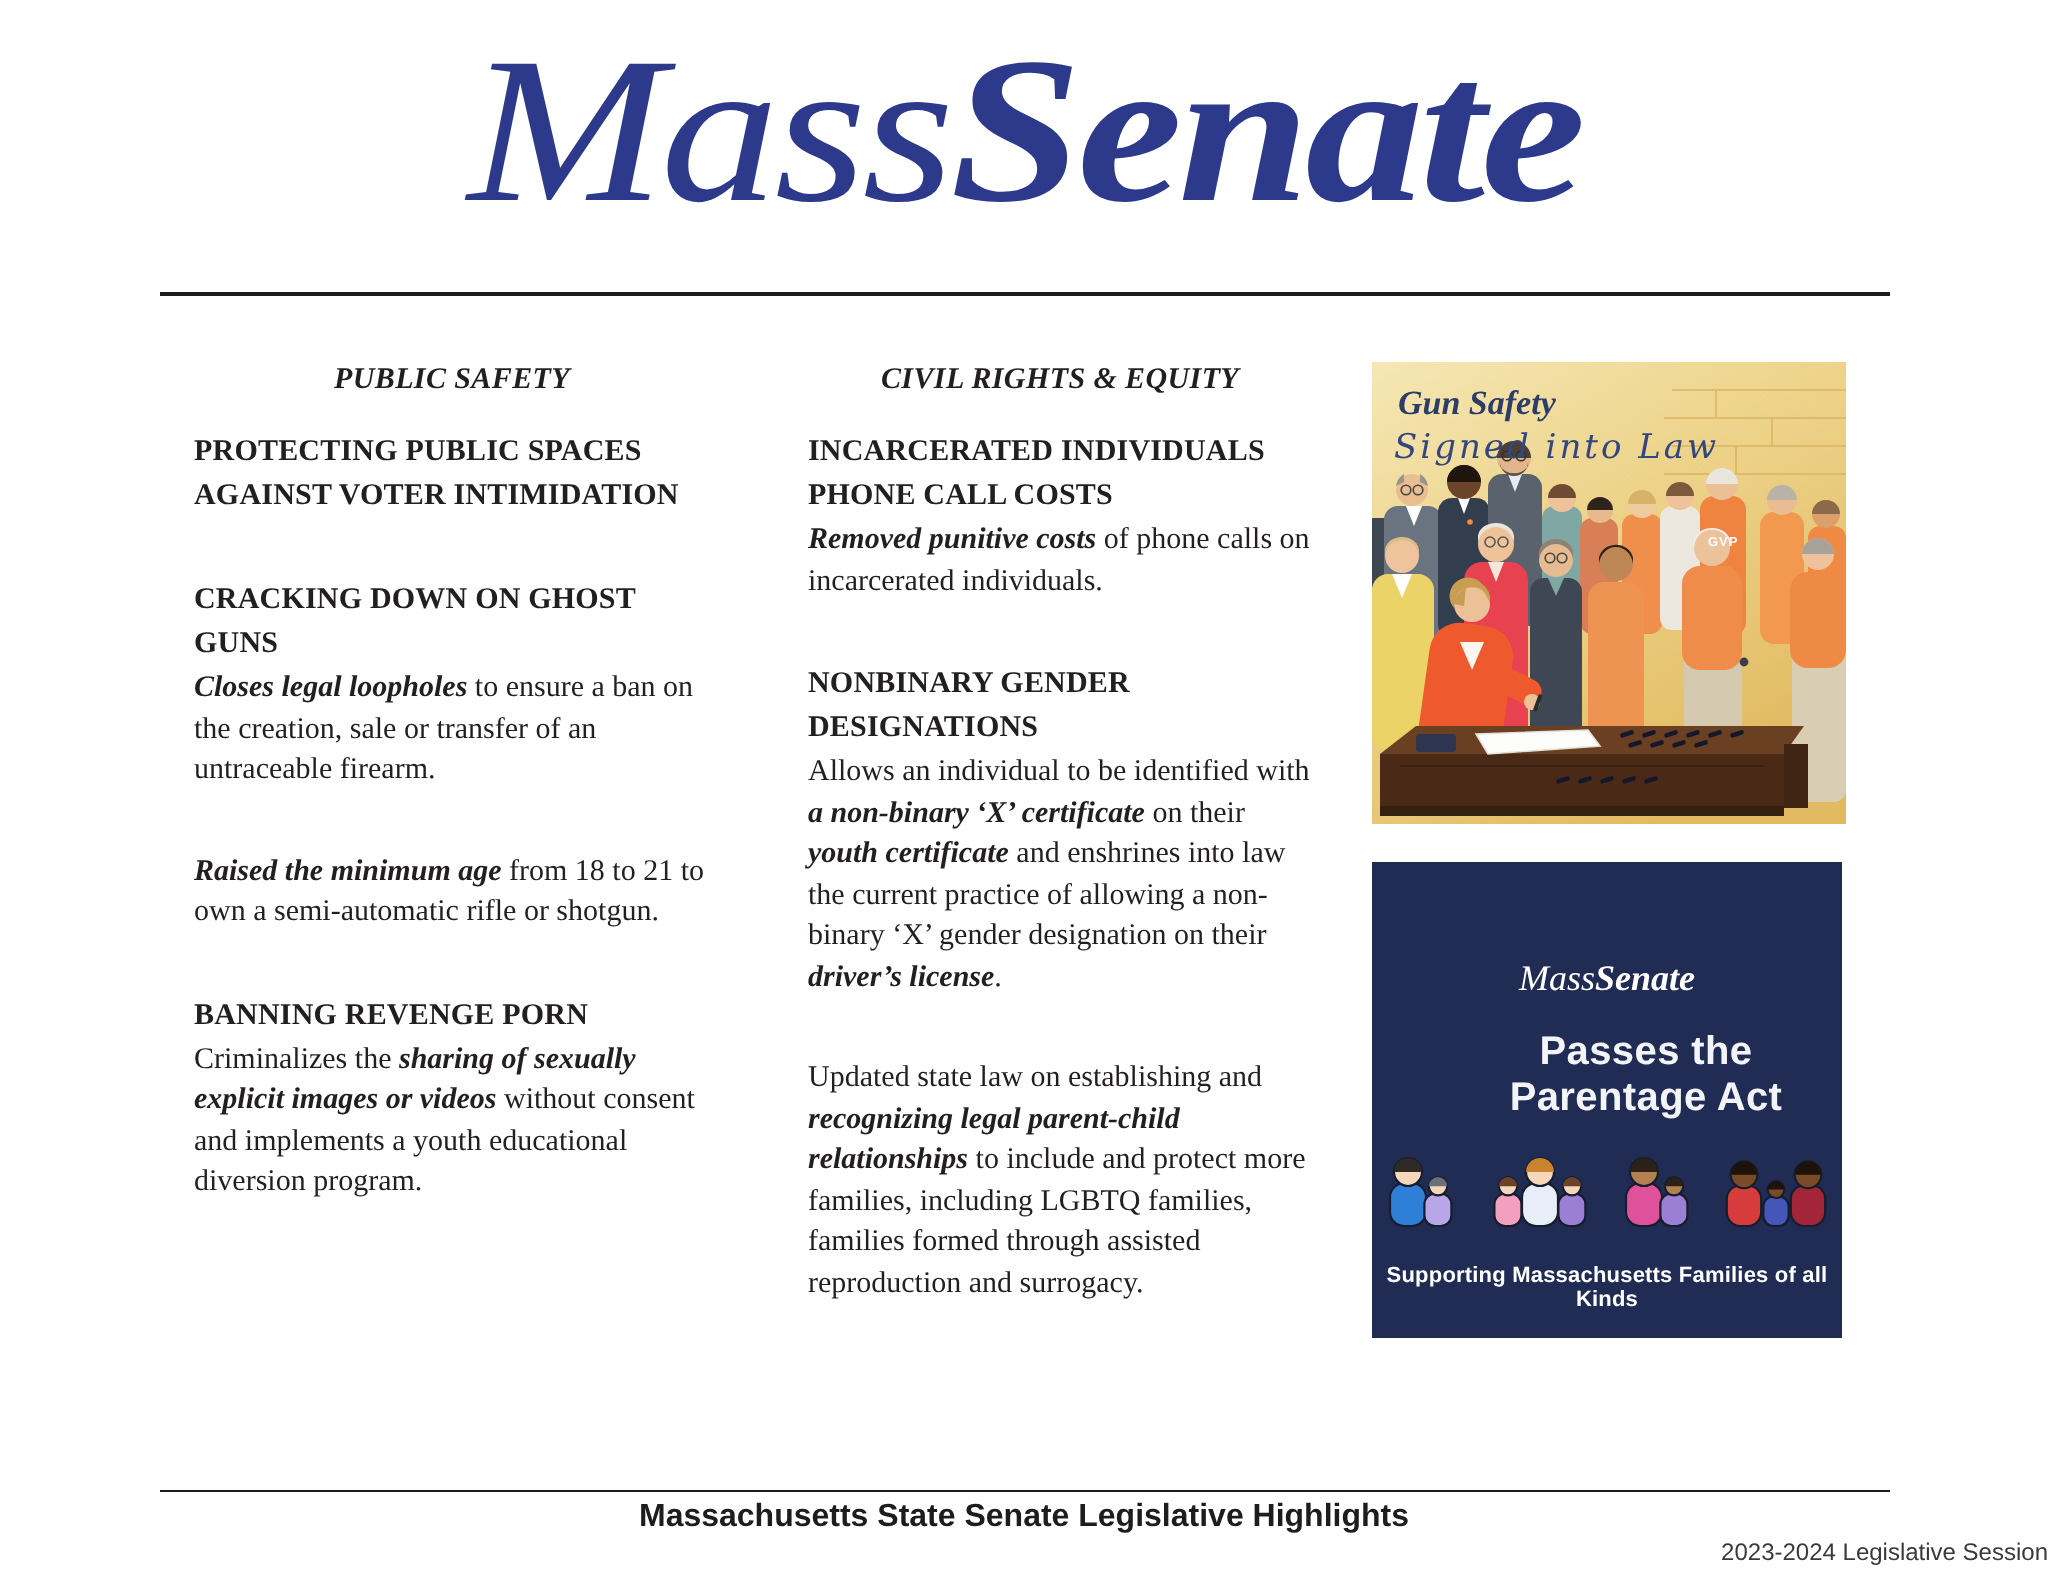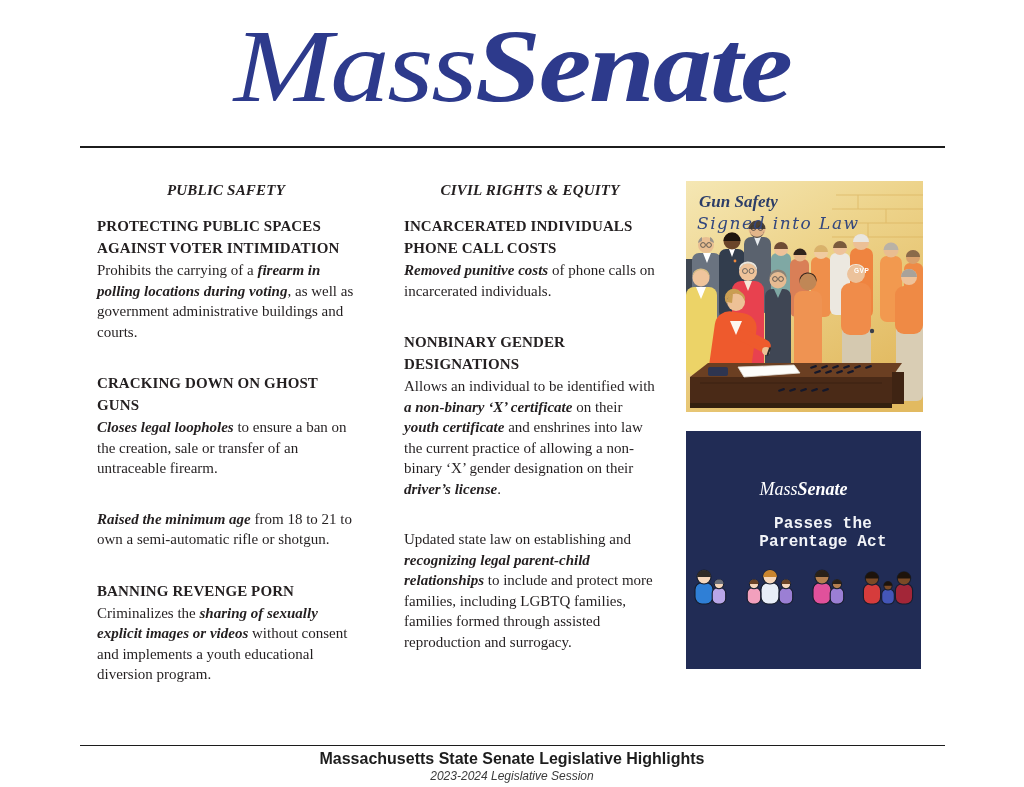--- a/index.html
+++ b/index.html
@@ -30,49 +30,48 @@
   .photo{position:absolute;left:686px;top:181px;width:237px;height:196px;margin:0;}
   .photo svg{display:block;}
   .cap1{font-family:"Liberation Serif",serif;font-weight:bold;font-style:italic;font-size:17px;fill:var(--caption,#2c3d68);}
   .cap2{font-family:"DejaVu Serif","Liberation Serif",serif;font-style:italic;font-size:17px;fill:#33477e;letter-spacing:1.5px;}
   .gvp{font-family:"Liberation Sans",sans-serif;font-weight:bold;font-size:6.5px;fill:#ffffff;letter-spacing:.5px;}
 
   .card{position:absolute;left:686px;top:431px;width:235px;height:238px;background:var(--card,#212c55);
         text-align:center;box-sizing:border-box;padding-top:48px;}
   .brand{color:#ffffff;font-style:italic;font-size:18px;}
   .brand .b2{font-weight:bold;}
-  .card .headline{margin-top:15px;color:#f2f4f8;font-family:Liberation Mono, monospace;
-        font-weight:bold;font-size:16px;letter-spacing:.2px;margin-left:39px;}
+  .card .headline{margin-top:15px;color:#f2f4f8;font-family:Liberation Sans, sans-serif;
+        font-weight:bold;font-size:20px;letter-spacing:.2px;margin-left:39px;}
   .families{margin-top:15px;height:44px;display:flex;justify-content:center;align-items:flex-end;gap:11px;}
   .card .subline{margin-top:12px;color:#ffffff;font-family:"Liberation Sans","DejaVu Sans",sans-serif;
         font-weight:bold;font-size:11px;letter-spacing:.1px;}
 
   
   .footer{position:absolute;top:750px;left:0;width:100%;text-align:center;
           font-family:"Liberation Sans","DejaVu Sans",sans-serif;}
   .footer .f1{font-size:16px;font-weight:bold;color:#1d1d1d;}
-  .footer .f2{font-size:12px;font-style:italic;color:#3a3a3a;margin-top:1px;}
+  .footer .f2{font-size:12px;color:#3a3a3a;margin-top:1px;text-align:right;}
 </style>
 </head>
 <body>
 
 <div class="page" style="--navy: #2d3a8c; --card: #212c55; --caption: #2c3d68; --text: #231f20;">
 
   <header class="masthead">
     <h1 style="margin:0;font-weight:normal;">
       <span class="scale"><span class="t1">Mass</span><span class="t2">Senate</span></span>
     </h1>
   </header>
   <div class="rule top"></div>
 
   <section class="col" id="colA">
       <h2 class="category">PUBLIC SAFETY</h2>
       <div class="section">
         <h3 class="sec-heading">PROTECTING PUBLIC SPACES AGAINST VOTER INTIMIDATION</h3>
-        <p class="sec-body"><span>Prohibits the carrying of a </span><b class="em">firearm in polling locations during voting</b><span>, as well as government administrative buildings and courts.</span></p>
       </div>
       <div class="section">
         <h3 class="sec-heading">CRACKING DOWN ON GHOST GUNS</h3>
         <p class="sec-body"><b class="em">Closes legal loopholes</b><span> to ensure a ban on the creation, sale or transfer of an untraceable firearm.</span></p>
       </div>
       <div class="section">
         <p class="sec-body"><b class="em">Raised the minimum age</b><span> from 18 to 21 to own a semi-automatic rifle or shotgun.</span></p>
       </div>
       <div class="section">
         <h3 class="sec-heading">BANNING REVENGE PORN</h3>
@@ -291,20 +290,21 @@
             <circle cx="12" cy="16.4" r="6.7" fill="#7b4a26" stroke="#161d2e" stroke-width="1.1"></circle>
             <path d="M 5.3 16.4 a 6.7 6.7 0 0 1 13.4 0 z" fill="#1d130b"></path>
             <rect x="35.4" y="21.7" width="17.2" height="20.3" rx="6.7" fill="#a32638" stroke="#161d2e" stroke-width="1.1"></rect>
             <circle cx="44" cy="16.4" r="6.7" fill="#7b4a26" stroke="#161d2e" stroke-width="1.1"></circle>
             <path d="M 37.3 16.4 a 6.7 6.7 0 0 1 13.4 0 z" fill="#1d130b"></path>
             <rect x="21.7" y="27.2" width="12.6" height="14.8" rx="5.0" fill="#4456b8" stroke="#161d2e" stroke-width="1.1"></rect>
             <circle cx="28" cy="23.8" r="4.2" fill="#7b4a26" stroke="#161d2e" stroke-width="1.1"></circle>
             <path d="M 23.8 23.8 a 4.2 4.2 0 0 1 8.4 0 z" fill="#1d130b"></path>
           </svg></span>
       </div>
+    <div class="subline">Supporting Massachusetts Families of all Kinds</div>
   </div>
 
   <div class="rule bottom"></div>
   <footer class="footer">
     <div class="f1">Massachusetts State Senate Legislative Highlights</div>
     <div class="f2">2023-2024 Legislative Session</div>
   </footer>
 
 </div>
 

